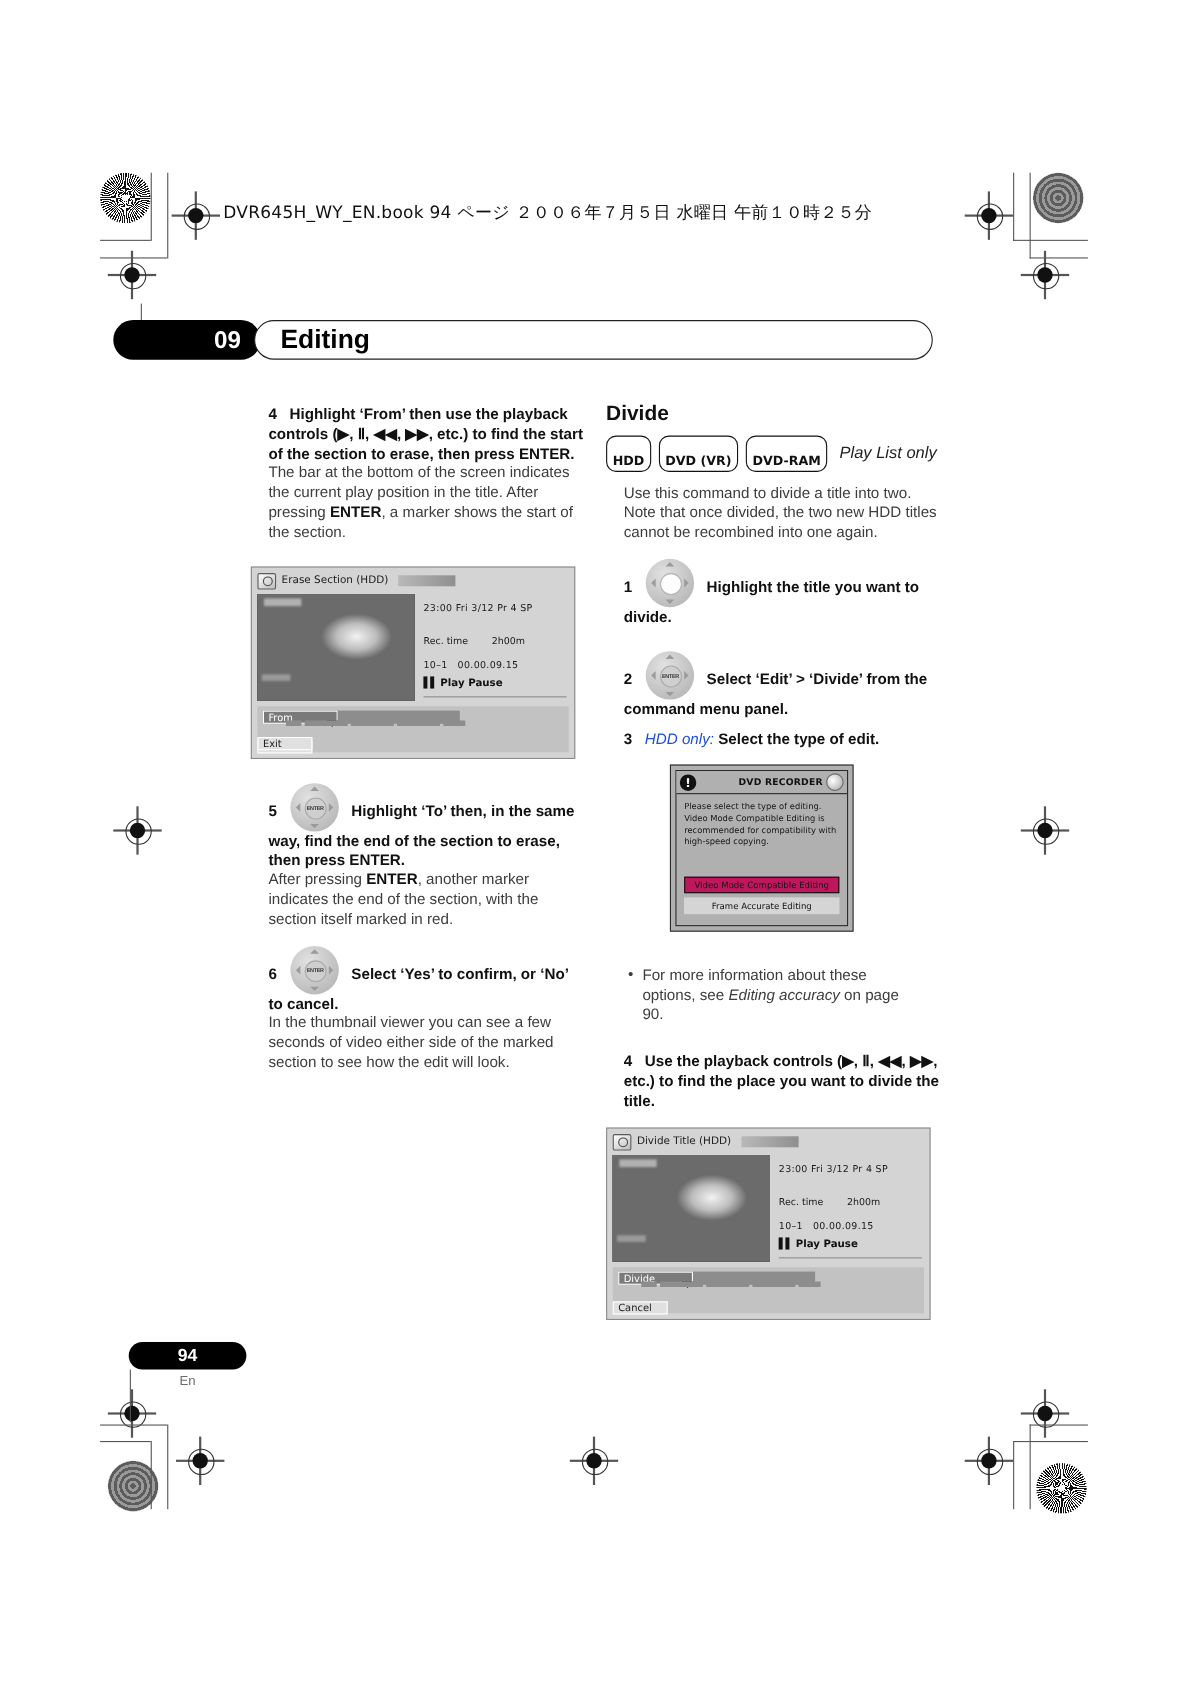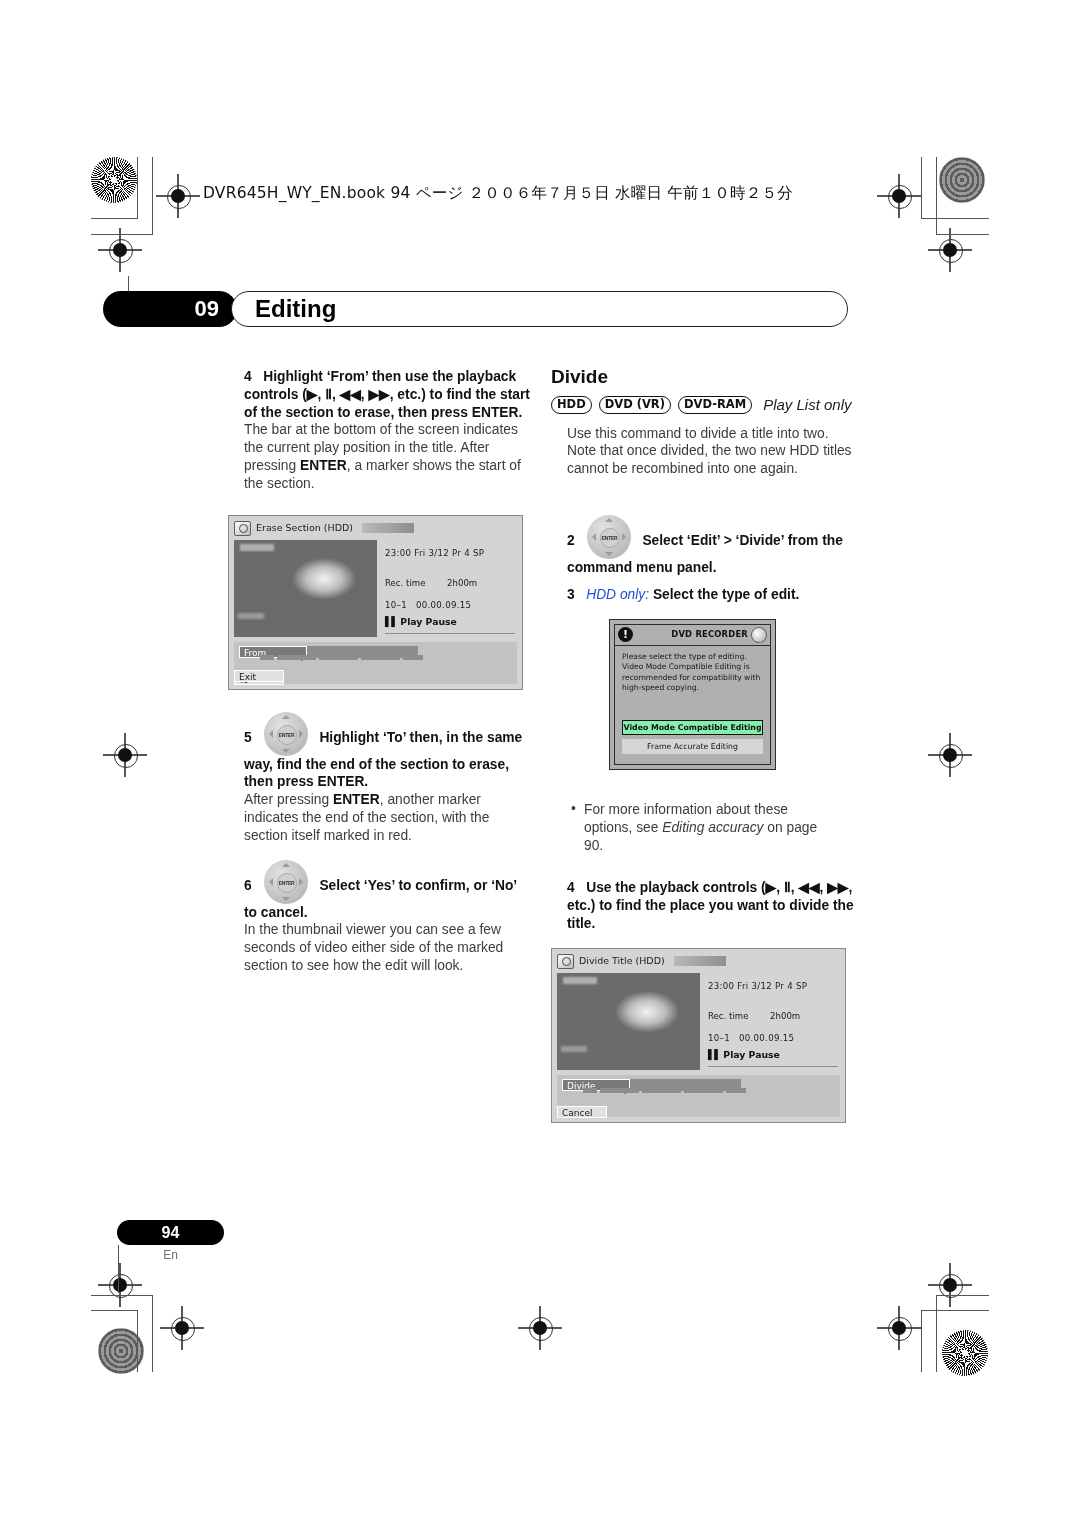--- a/index.html
+++ b/index.html
@@ -119,21 +119,21 @@
     font-weight: bold; font-size: 19px; color: #111;
     margin-bottom: 10px;
   }
 
   
   .badges { display: flex; align-items: center; gap: 7px; margin-bottom: 11px; }
   .badge {
     border: 1.4px solid #111;
     border-radius: 9px;
     font-size: 11.5px; font-weight: bold;
-    padding: 1px 5px 2px 5px;
+    padding: 16px 5px 2px 5px;
     color: #111;
     line-height: 13px;
     white-space: nowrap;
     font-family: "DejaVu Sans", sans-serif;
   }
   .playlist-only {
     font-style: italic; font-size: 15px; color: #222; margin-left: 4px;
   }
 
   ul.bul { margin: 16px; padding: 0 0 0 17px; list-style: none; }
@@ -292,21 +292,21 @@
     background: radial-gradient(circle at 40% 35%, #fff, #c9c9c9 60%, #9b9b9b);
     border: 1px solid #6a6a6a; flex: none;
     transform: rotate(-18deg);
   }
   .dlg-body { padding: 6px 7px 4px 7px; font-size: 7.6px; line-height: 10.6px; color: #171717; }
   .dlg-btns { padding: 22px 7px 6px 7px; }
   .dlg-btn {
     height: 13px; line-height: 13px; text-align: center;
     font-size: 7.8px; color: #111; margin-bottom: 4px;
   }
-  .dlg-btn.sel { background: #86efac; border: 1.6px solid #111; font-weight: bold; }
+  .dlg-btn.sel { background: #be185d; border: 1.6px solid #111; }
   .dlg-btn.unsel { background: #d5d5d5; border: 1px solid #d5d5d5; }
 
   
   .pagenum {
     position: absolute; left: 117px; top: 1220px;
     width: 107px; height: 25px; background: #000;
     border-radius: 13px; color: #fff; font-weight: bold;
     font-size: 16px; text-align: center; line-height: 25px;
   }
   .pagelang {
@@ -503,20 +503,28 @@
     <span class="badge">HDD</span>
     <span class="badge">DVD (VR)</span>
     <span class="badge">DVD-RAM</span>
     <span class="playlist-only">Play List only</span>
   </div>
 
   <p class="body-txt">Use this command to divide a title into two. Note that once divided, the two new HDD titles cannot be recombined into one again.</p>
 
   <div class="gap-m"></div>
 
+  <p class="step">
+    <span>1</span>
+    <span class="dpad">
+      <span class="ring"></span><i class="up"></i><i class="down"></i><i class="left"></i><i class="right"></i>
+      <span class="hub hollow"></span>
+    </span>
+    <span>Highlight the title you want to divide.</span>
+  </p>
 
   <div class="gap-l"></div>
 
   <p class="step">
     <span>2</span>
     <span class="dpad">
       <span class="ring"></span><i class="up"></i><i class="down"></i><i class="left"></i><i class="right"></i>
       <span class="hub">ENTER</span>
     </span>
     <span>Select ‘Edit’ &gt; ‘Divide’ from the command menu panel.</span>

